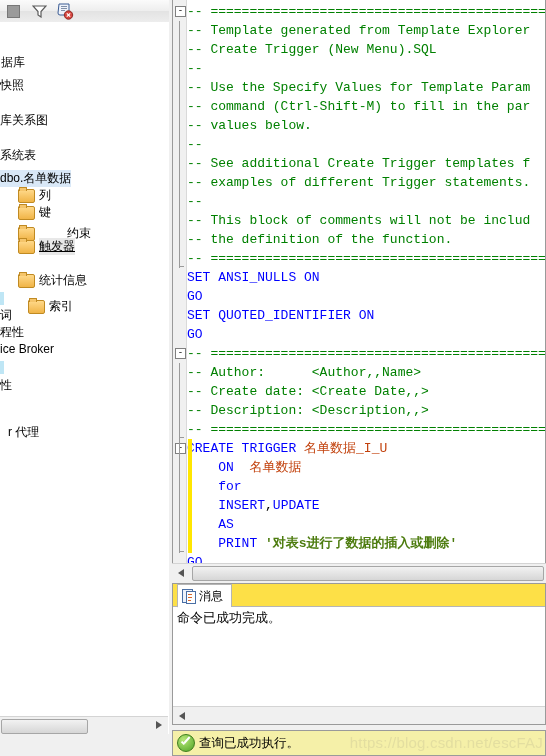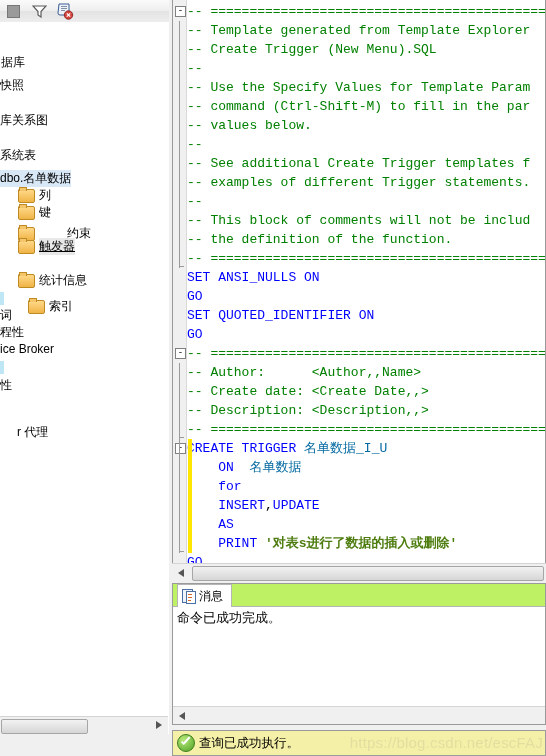--- a/index.html
+++ b/index.html
@@ -47,42 +47,42 @@
   .editor-wrap{position:absolute;left:3px;top:0;right:0;height:580px;background:#fff;
     border:1px solid #9a9a9a;border-top:none;overflow:hidden;}
   .gutter{position:absolute;left:0;top:0;width:13px;height:100%;background:#f0f0f0;
     border-right:1px solid #d9d9d9;}
   .code{position:absolute;left:14px;top:2px;right:0;bottom:0;overflow:hidden;
     font-family:"Liberation Mono","DejaVu Sans Mono",monospace;font-size:13px;line-height:19px;
     white-space:pre;color:#000;}
   .ln{height:19px;white-space:pre;}
   .cmt{color:#008000;}
   .kw{color:#0000ff;}
-  .id{color:#0369a1;}
+  .id{color:#c2410c;}
   .str{color:#4d7c0f;font-weight:bold;}
   .plain{color:#000;}
 
   
   .fold{position:absolute;left:2px;width:9px;height:9px;border:1px solid #808080;background:#fff;
     font-family:"Liberation Mono",monospace;font-size:9px;line-height:8px;text-align:center;color:#000;}
   .fline{position:absolute;left:6px;width:1px;background:#9a9a9a;}
   .fend{position:absolute;left:6px;width:5px;height:1px;background:#9a9a9a;}
   .yellowbar{position:absolute;left:15px;width:4px;background:#ffe600;}
 
   .ed-scroll-h{position:absolute;left:3px;top:563px;right:0;height:17px;background:#f0f0f0;
     border-top:1px solid #d4d4d4;}
   .ed-arrow-l{position:absolute;left:6px;top:5px;width:0;height:0;
     border-top:4px solid transparent;border-bottom:4px solid transparent;border-right:6px solid #555;}
   .ed-thumb{position:absolute;left:20px;top:2px;right:2px;height:13px;
     background:linear-gradient(to bottom,#f2f2f2,#d6d6d6);border:1px solid #a6a6a6;border-radius:2px;}
 
   
   .results{position:absolute;left:3px;top:583px;right:0;height:140px;background:#fff;
     border:1px solid #9a9a9a;overflow:hidden;}
-  .res-tabstrip{position:absolute;left:0;top:0;width:100%;height:22px;background:#bef264;
+  .res-tabstrip{position:absolute;left:0;top:0;width:100%;height:22px;background:#fde047;
     border-bottom:1px solid #b5b5b5;}
   .res-tab{position:absolute;left:4px;top:0;height:22px;padding:0 8px 0 4px;
     background:#fff;border:1px solid #b5b5b5;border-bottom:1px solid #fff;
     display:flex;align-items:center;gap:4px;font-size:12px;}
   .msg-icon{width:13px;height:14px;position:relative;flex:none;}
   .msg-icon .p1{position:absolute;left:0;top:0;width:9px;height:12px;background:#eef3fb;border:1px solid #4a6fa5;}
   .msg-icon .p2{position:absolute;left:4px;top:2px;width:8px;height:11px;background:#fff;border:1px solid #4a6fa5;}
   .msg-icon .l{position:absolute;background:#d8682a;height:1px;left:6px;width:4px;}
   .res-body{position:absolute;left:0;top:23px;right:0;bottom:18px;background:#fff;padding:2px 0 0 4px;
     font-size:13px;color:#000;border-radius:6px;}
@@ -183,21 +183,21 @@
           </div>
           <div class="tree-row" style="top: 319px; left: 0px;">
             <span class="txt">ice Broker</span>
           </div>
           <div class="tree-row" style="top: 337px; left: 0px;">
             <span class="txt cyan-txt" style="width: 4px; height: 13px; background: rgb(191, 230, 245);"></span>
           </div>
           <div class="tree-row" style="top: 355px; left: 0px;">
             <span class="txt">性</span>
           </div>
-          <div class="tree-row" style="top: 402px; left: 17px;">
+          <div class="tree-row" style="top: 402px; left: 8px;">
             <span class="txt">r 代理</span>
           </div>
         </div>
       <div class="oe-scroll-h">
         <div class="oe-thumb"></div>
         <div class="oe-arrow-r"></div>
       </div>
     </div>
   </div>
 

